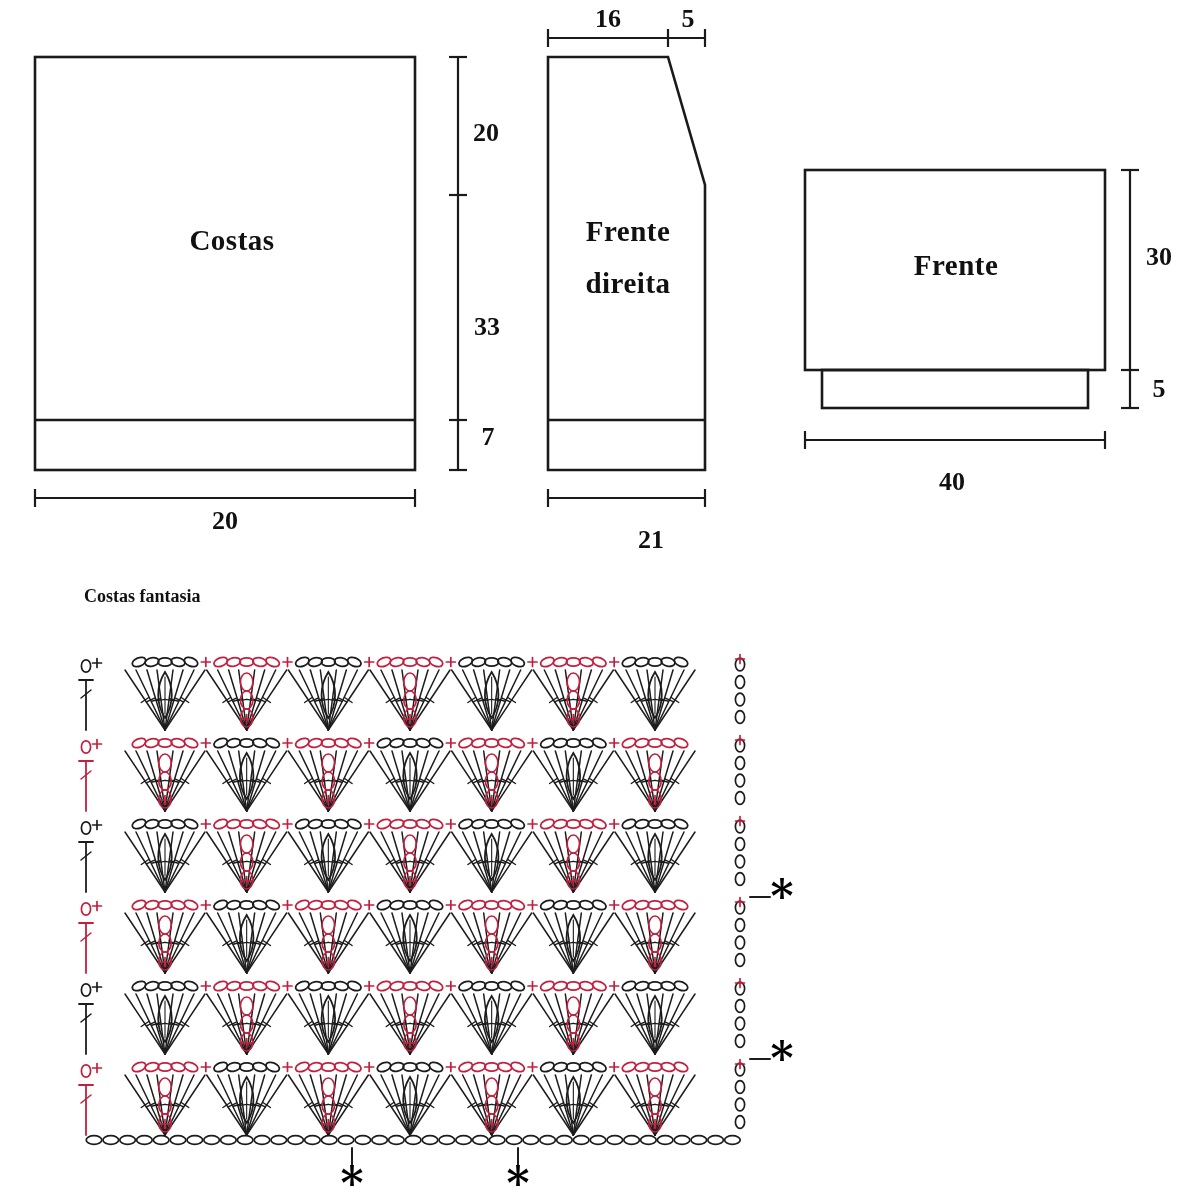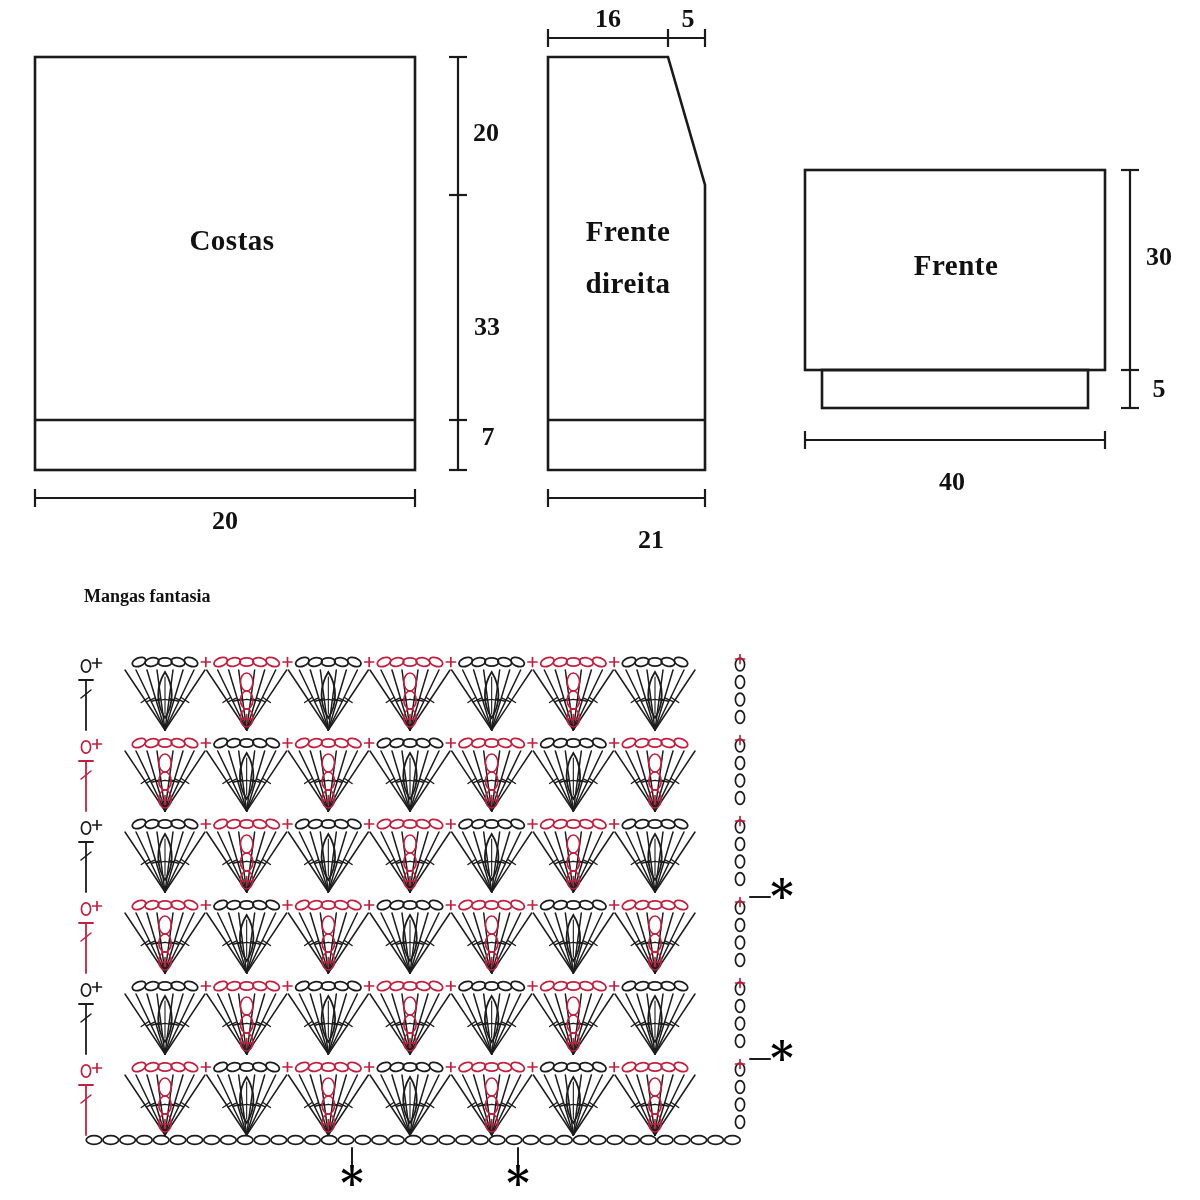--- a/index.html
+++ b/index.html
@@ -1322,19 +1322,19 @@
   <div class="dim" style="left:225px; top:521px;">20</div>
 
   <div class="dim" style="left:608px; top:19px;">16</div>
   <div class="dim" style="left:688px; top:19px;">5</div>
   <div class="dim" style="left:627px; top:540px;margin-left:24px;">21</div>
 
   <div class="dim" style="left:1159px; top:257px;">30</div>
   <div class="dim" style="left:1159px; top:389px;">5</div>
   <div class="dim" style="left:952px; top:462px;margin-top:20px;">40</div>
 
-  <div class="chart-title">Mangas fantasia</div>
+  <div class="chart-title">Costas fantasia</div>
 
   <div class="asterisk" style="left:782px; top:897px;">*</div>
   <div class="asterisk" style="left:782px; top:1059px;">*</div>
   <div class="asterisk" style="left:352px; top:1184px;">*</div>
   <div class="asterisk" style="left:518px; top:1184px;">*</div>
 </div>
 
 </body></html>

